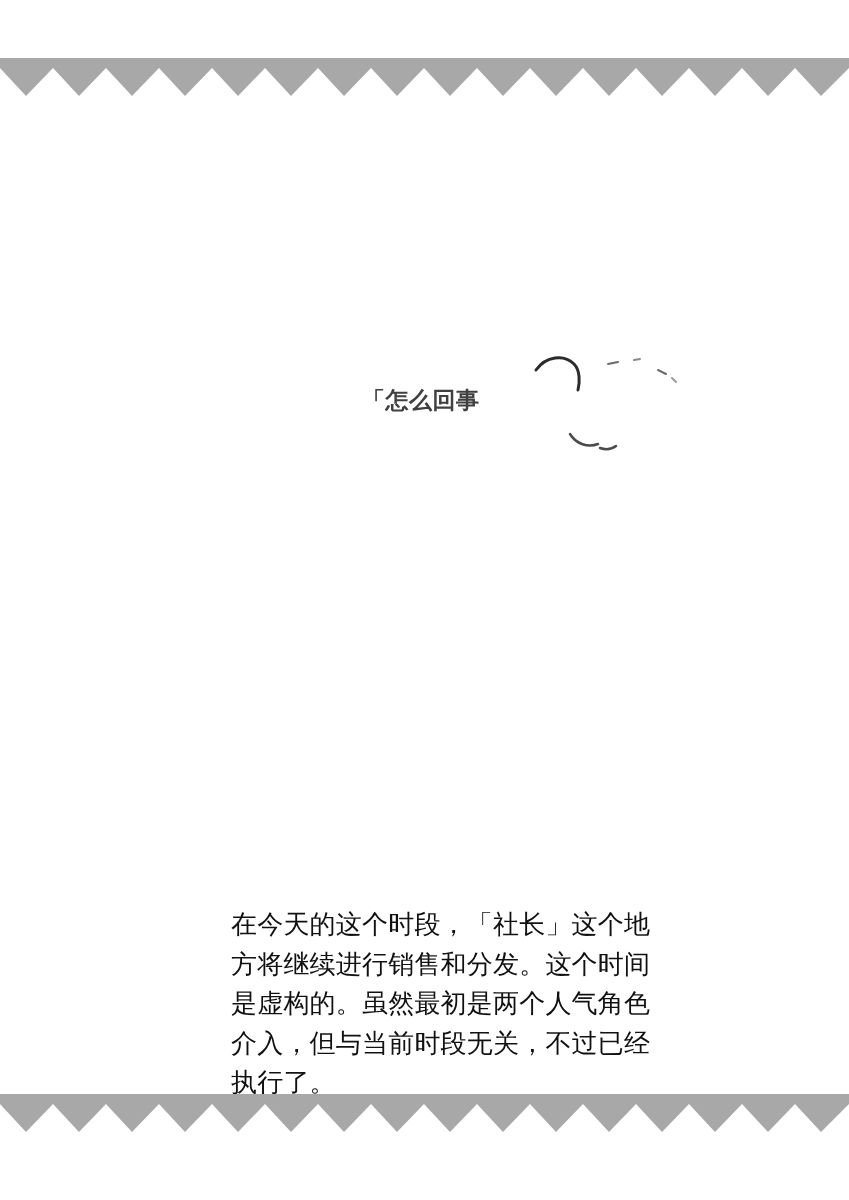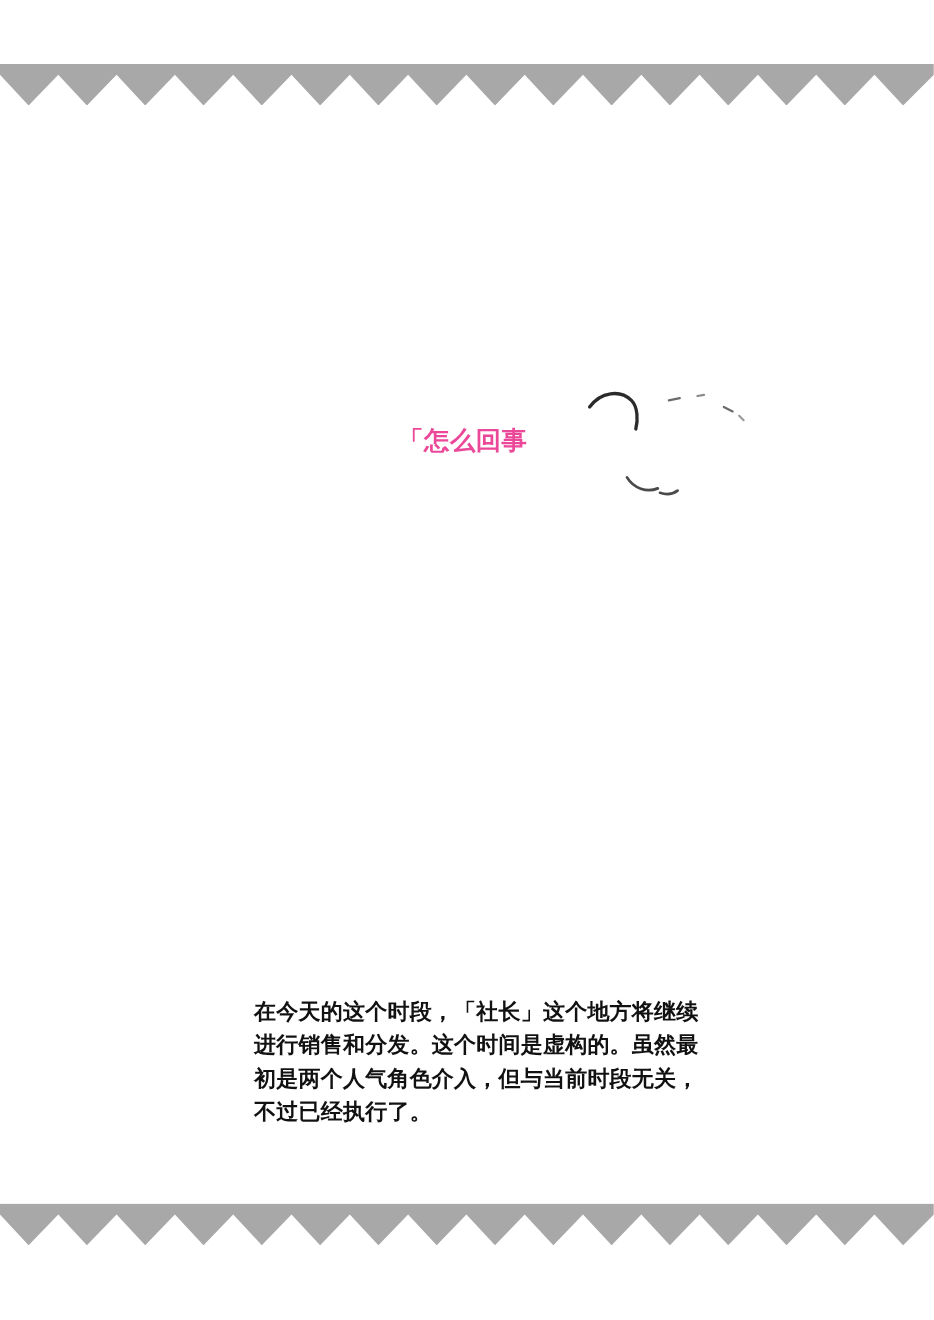--- a/index.html
+++ b/index.html
@@ -32,39 +32,39 @@
   .zigzag-top { top: 58px; }
   .zigzag-bottom { top: 1094px; }
 
   
   .dialogue-main {
     position: absolute;
     left: 362px;
     top: 385px;
     font-size: 23px;
     font-weight: bold;
-    color: #ec4899;
+    color: #404040;
     letter-spacing: 0.5px;
     white-space: nowrap;
   }
 
   
   .sketch {
     position: absolute;
     pointer-events: none;
   }
 
   
   .narration {
     position: absolute;
     left: 231px;
     top: 905px;
     width: 420px;
-    font-size: 20px;
-    font-weight: bold;
+    font-size: 26px;
+    font-weight: normal;
     line-height: 1.52;
     color: #111111;
     letter-spacing: 0.2px;
   }
   .narration p {
     margin: 0;
   }
 </style>
 </head>
 <body>

